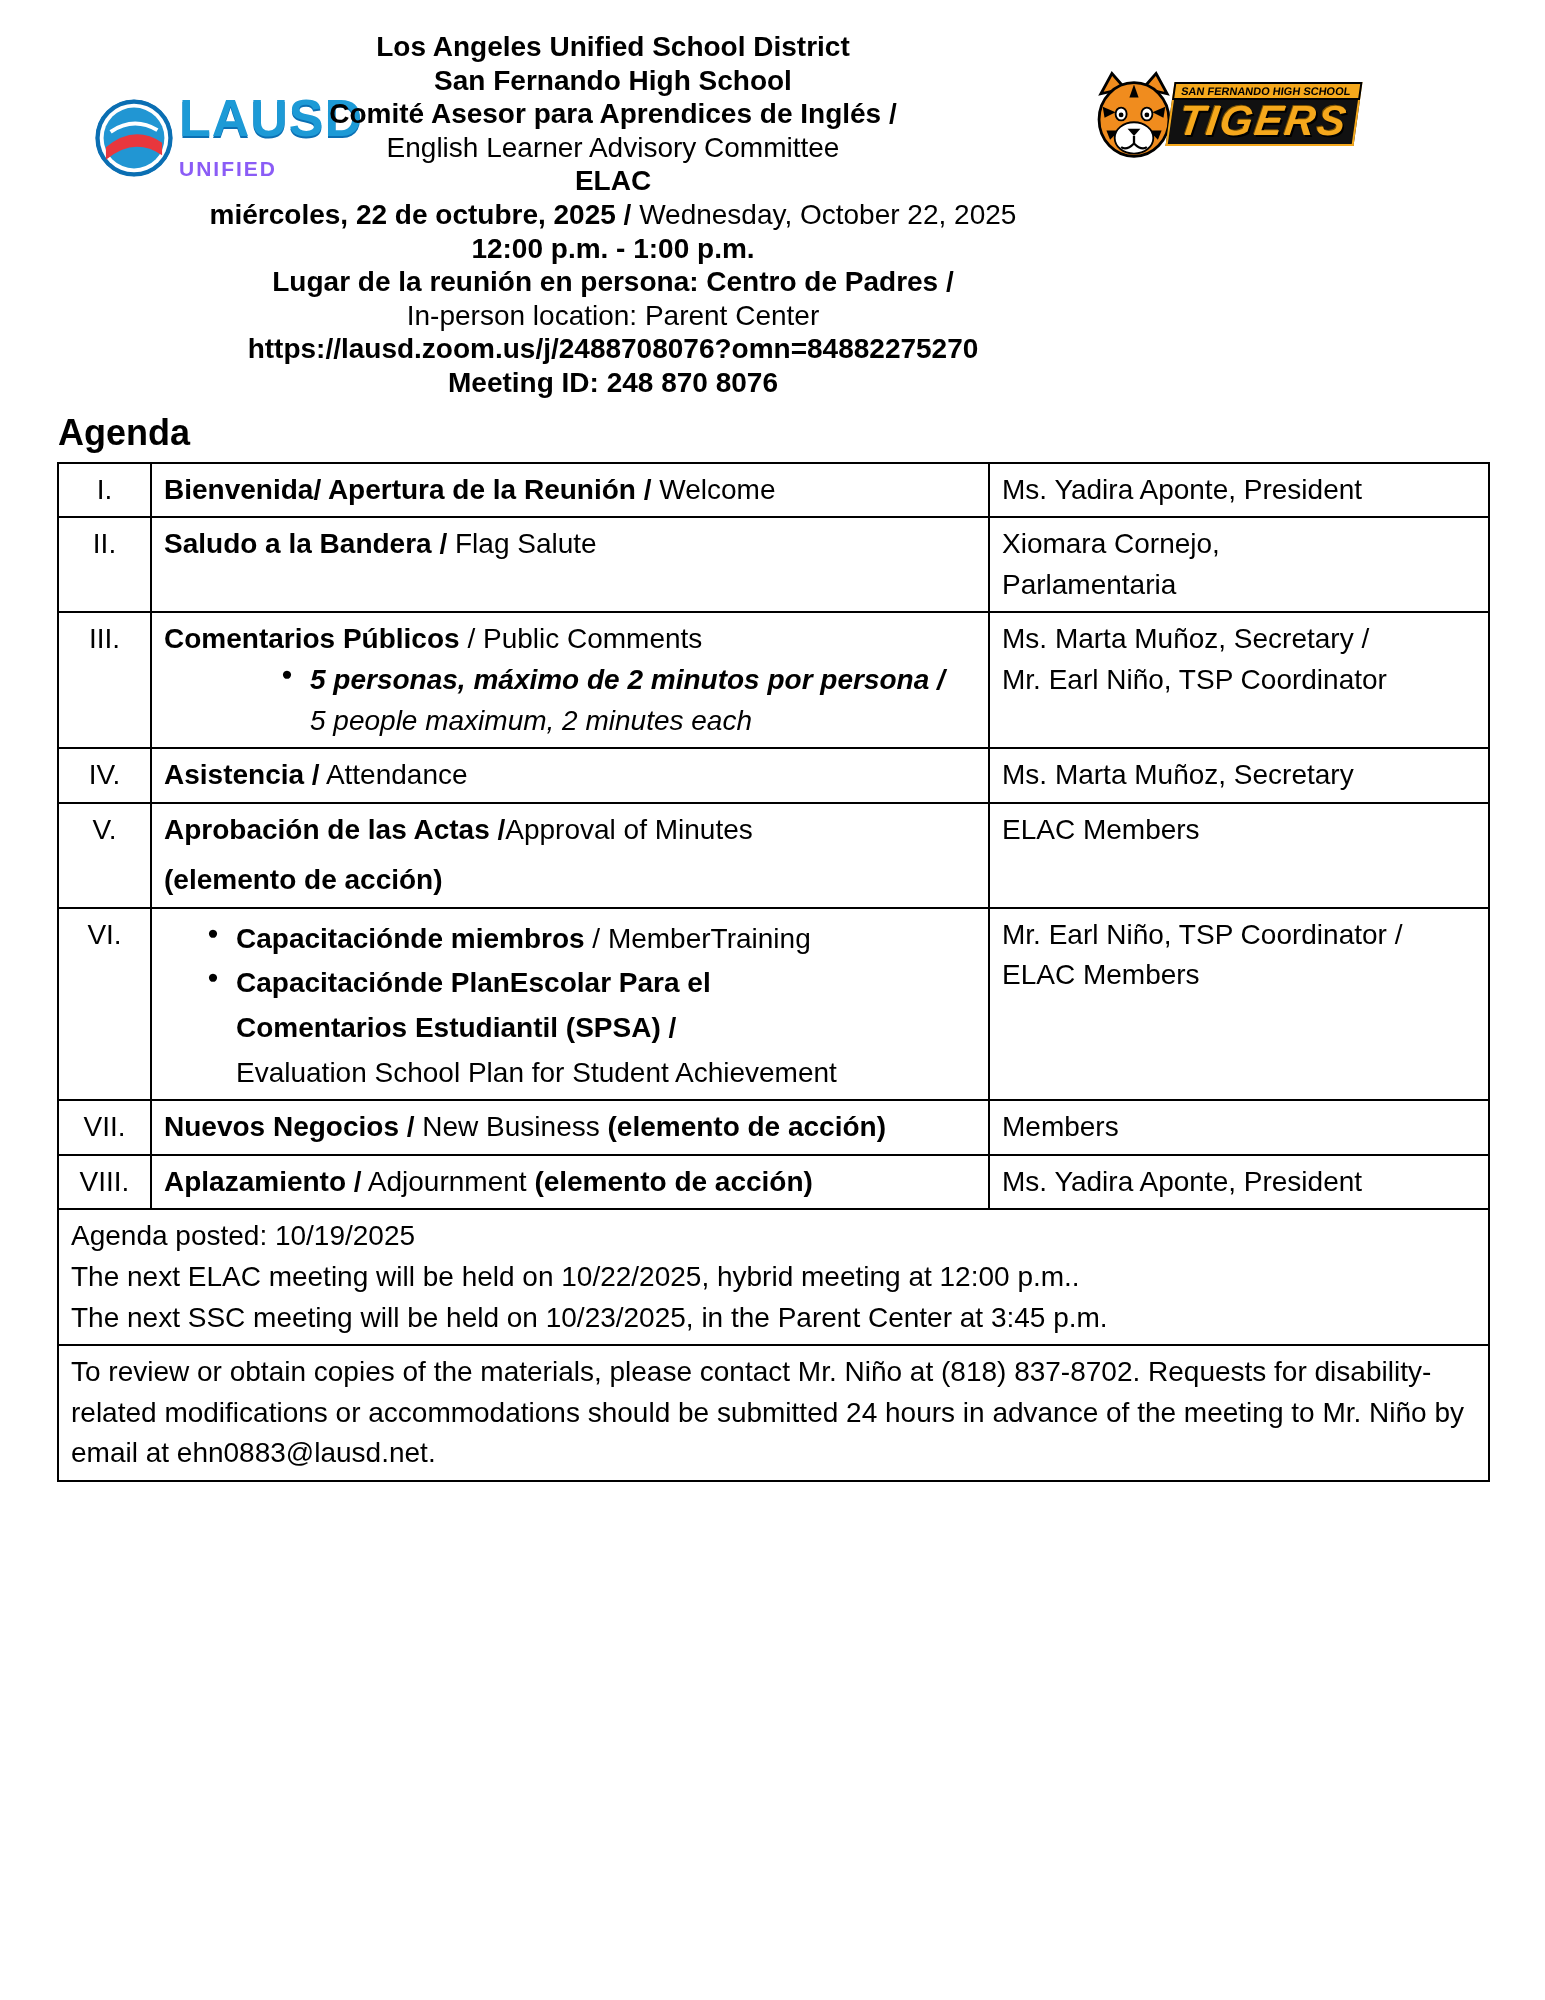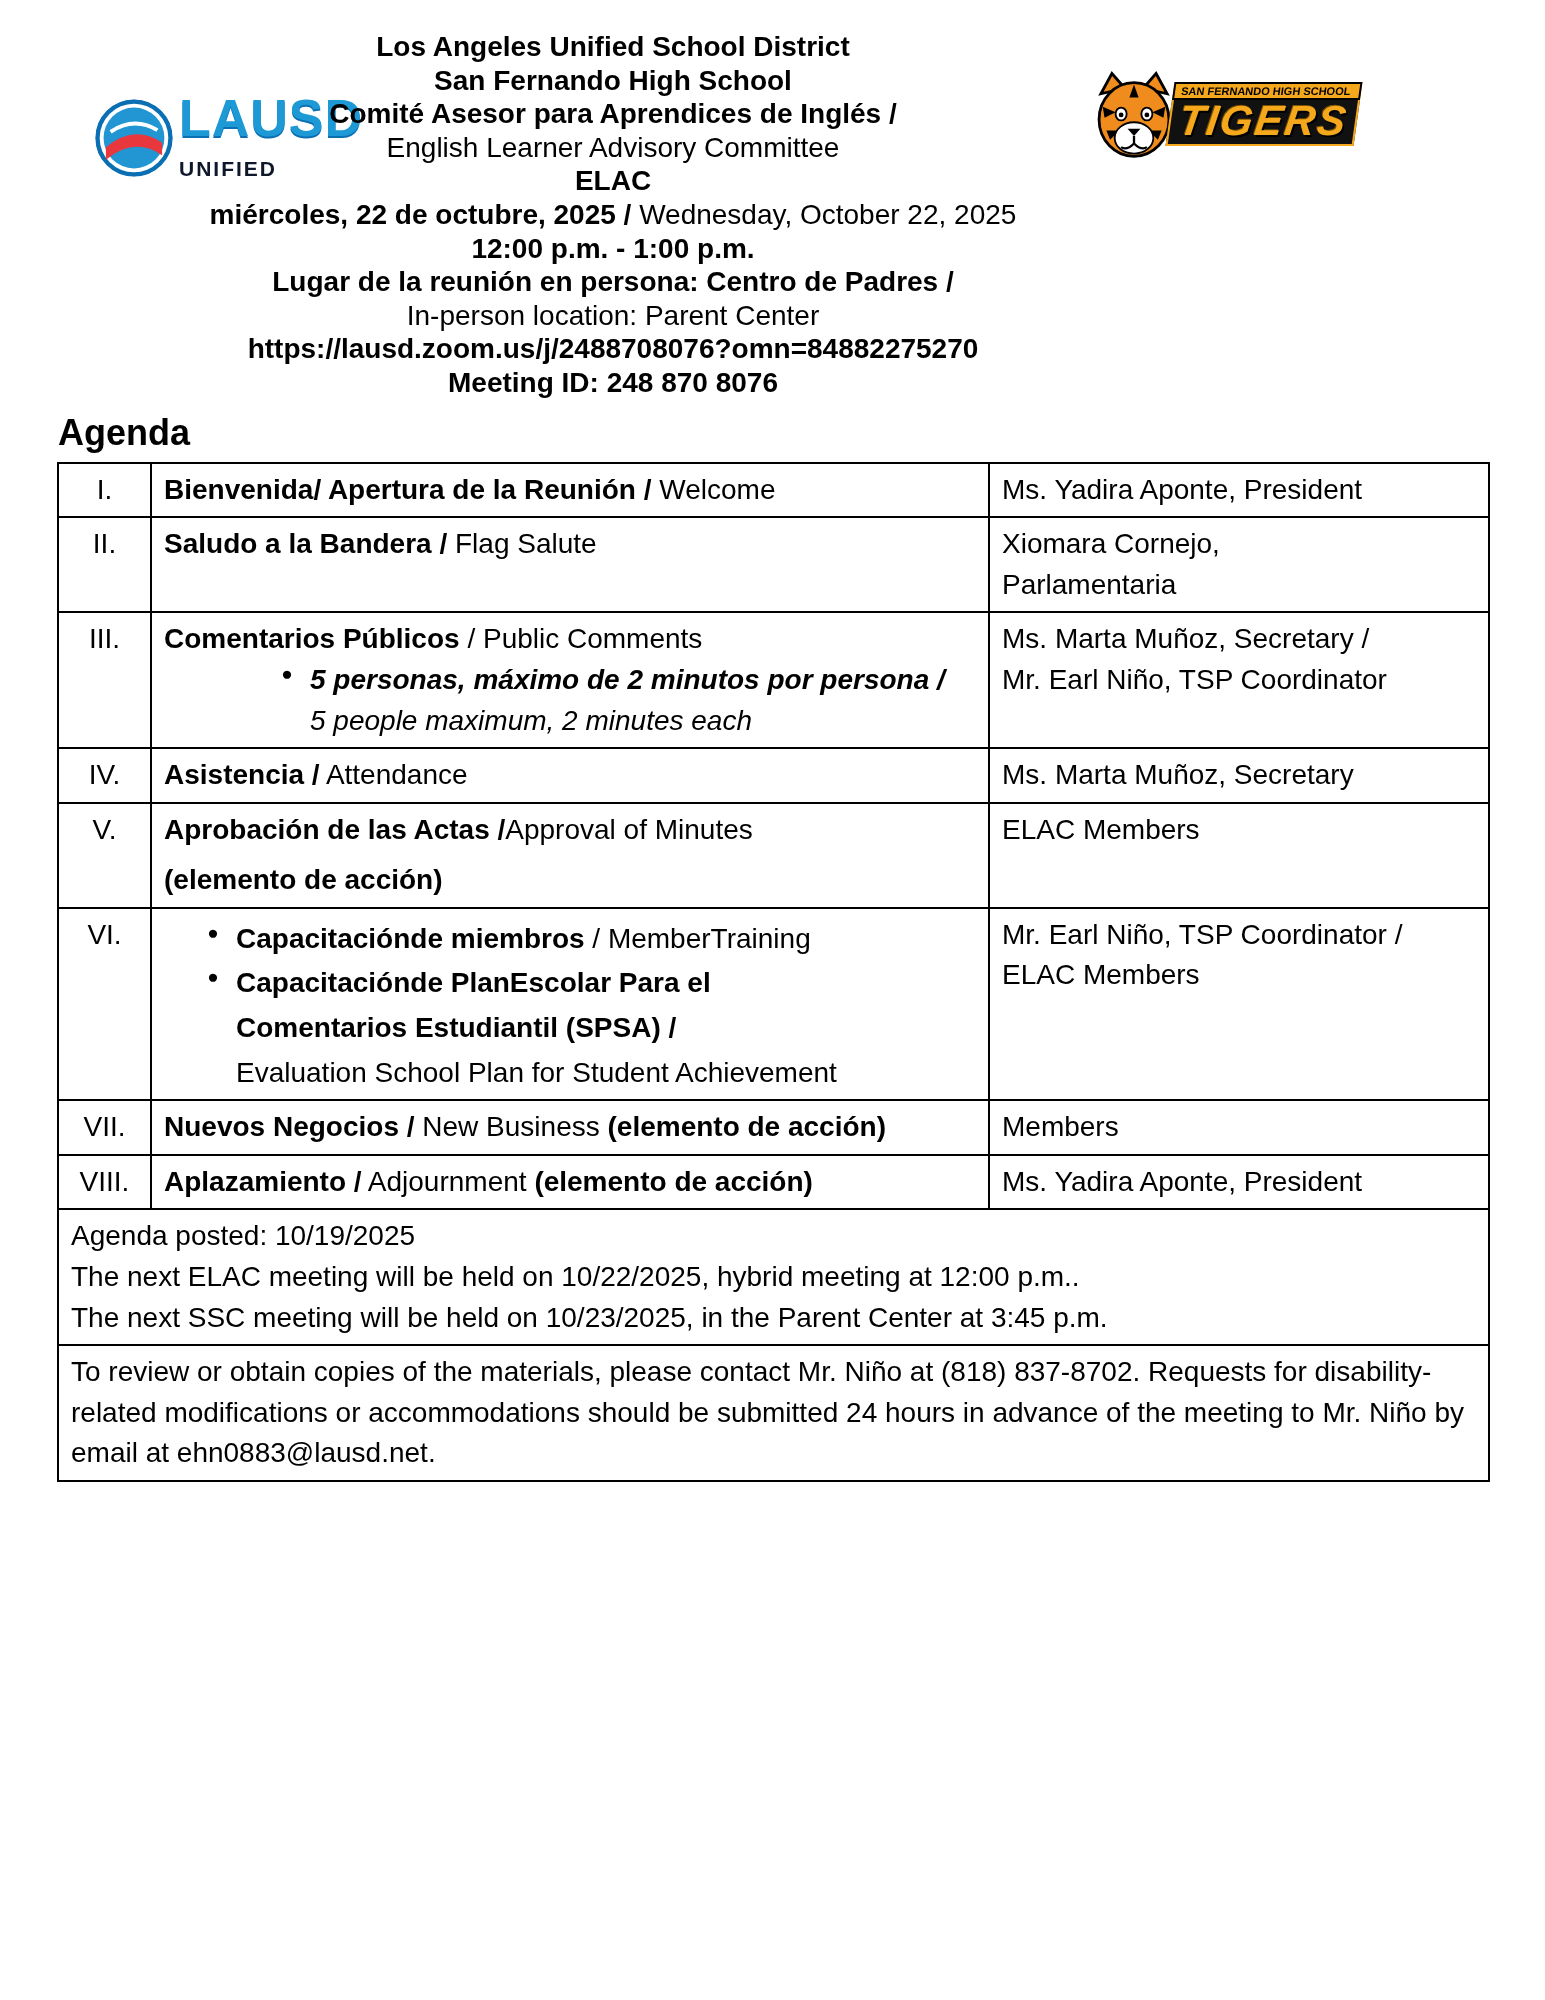--- a/index.html
+++ b/index.html
@@ -13,21 +13,21 @@
   .h-line { white-space:nowrap; }
   .b { font-weight:bold; }
   .i { font-style:italic; }
 
   
   .logo-lausd { position:absolute; left:95px; top:88px; width:260px; height:100px; display:flex; align-items:center; }
   .lausd-seal { width:78px; height:78px; flex:0 0 auto; }
   .lausd-textwrap { margin-left:6px; text-align:left; }
   .lausd-word { font-size:52px; font-weight:bold; letter-spacing:1px; line-height:0.9;
                 color:#1d9ad6; text-shadow:0 2px 0 #0b6fb3; }
-  .lausd-sub { font-size:21px; font-weight:bold; color:#0f172a; letter-spacing:2px; margin-top:15px; }
+  .lausd-sub { font-size:21px; font-weight:bold; color:#8b5cf6; letter-spacing:2px; margin-top:15px; }
 
   
   .logo-tigers { position:absolute; left:1088px; top:62px; width:250px; height:104px; display:flex; align-items:center; }
   .tiger-head { width:92px; height:100px; flex:0 0 auto; }
   .tigers-banner { margin-left:-10px; transform:skewX(-8deg); }
   .tigers-school { background:#f5a81c; border:2px solid #000; color:#000; font-size:11px;
                    font-weight:bold; padding:1px 6px; white-space:nowrap; }
   .tigers-word-box { background:#111; border:2px solid #f5a81c; border-top:none; padding:0 8px 2px 8px; }
   .tigers-word { font-style:italic; font-weight:bold; font-size:42px; line-height:1.0;
                  color:#f5a81c; letter-spacing:2px;

